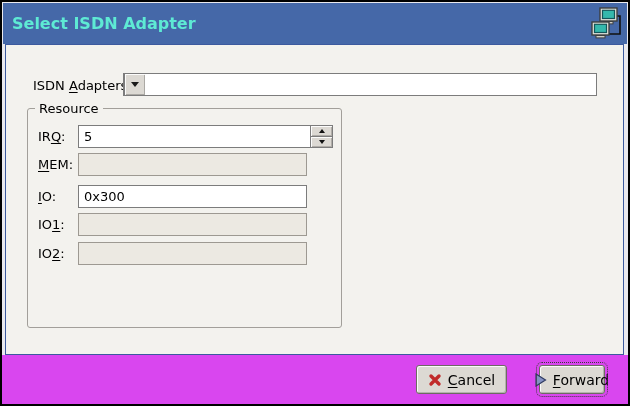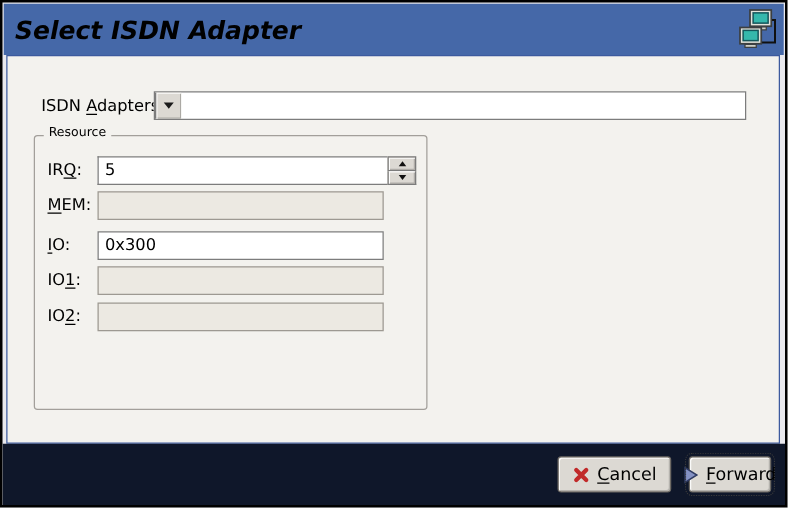--- a/index.html
+++ b/index.html
@@ -9,21 +9,21 @@
   .dialog{
     position:absolute; left:0; top:0; width:630px; height:406px;
     border:2px solid #000; background:#e9e9ee; overflow:hidden;
   }
   
   .titlebar{
     position:absolute; left:1px; right:1px; top:1px; height:41px;
     background:#4568a8; display:flex; align-items:center;
   }
   .titlebar .title{
-    color:#000000; font-size:20px; font-weight:bold; padding-left:9px; letter-spacing:0;font-style:italic;
+    color:#5eead4; font-size:16px; font-weight:bold; padding-left:9px; letter-spacing:0;
   }
   .titlebar .net-icon{ position:absolute; right:5px; top:4px; }
 
   
   .content{
     position:absolute; left:3px; right:4px; top:42px; height:311px;
     border:1px solid #3c5a9e; background:#f3f2ee;
   }
   .adapter-label{
     position:absolute; left:27px; top:33px; font-size:13px; color:#000;
@@ -44,21 +44,21 @@
   .arr-down{ width:0; height:0; border-left:4px solid transparent; border-right:4px solid transparent; border-top:5px solid #1a1a1a; }
 
   
   .group{
     position:absolute; border:1px solid #a29f9a; border-radius:3px;
   }
   .group-resource{ left:21px; top:63px; width:315px; height:220px; }
   .group-protocol{ left:340px; top:63px; width:250px; height:220px; }
   .legend{
     position:absolute; top:-8px; left:7px; background:#f3f2ee; padding:0 4px;
-    font-size:10px; color:#000; white-space:nowrap;
+    font-size:13px; color:#000; white-space:nowrap;
   }
   .frow{ position:absolute; left:0; height:23px; display:flex; align-items:center; }
   .frow .flabel{ position:absolute; left:10px; font-size:13px; color:#000; }
   .fwrap{ position:absolute; left:50px; display:flex; }
   .tinput{
     width:229px; height:23px; border:1px solid #7c7c7c; background:#fff;
     font:13px "DejaVu Sans","Liberation Sans",sans-serif; padding:0 5px; outline:none;
   }
   .tinput.with-spin{ width:232px; border-right:none; }
   .tinput:disabled{ background:#ece9e2; border-color:#9d9992; color:#555; }
@@ -81,22 +81,22 @@
     display:flex; align-items:center; justify-content:center; cursor:default;
   }
   .radio .dot{ display:none; width:7px; height:7px; border-radius:50%; background:#2d4a86; }
   .radio.on .dot{ display:block; }
   .olabel{ position:absolute; left:32px; font-size:13px; color:#000; white-space:nowrap; }
 
   .mn{ text-decoration:underline; text-underline-offset:2px; }
 
   
   .footer{
-    position:absolute; left:0; right:0; top:353px; bottom:0; background:#0f172a;
-    display:flex; align-items:center; justify-content:flex-end; gap:14px; padding-right:8px;
+    position:absolute; left:0; right:0; top:353px; bottom:0; background:#d946ef;
+    display:flex; align-items:center; justify-content:flex-end; gap:32px; padding-right:20px;
   }
   .btn{
     height:29px; background:#dcd9d3; border:1px solid #6e6a64; border-radius:3px;
     box-shadow: inset 1px 1px 0 rgba(255,255,255,.85), inset -1px -1px 0 rgba(0,0,0,.18);
     font:14px "DejaVu Sans","Liberation Sans",sans-serif; color:#000;
     display:inline-flex; align-items:center; justify-content:center; gap:6px; cursor:default;
   }
   .btn-cancel{ width:91px; }
   .btn-back{ width:79px; }
   .btn-forward{ width:66px; outline:1px dotted #3a3a3a; outline-offset:2px; margin-right:3px; }

